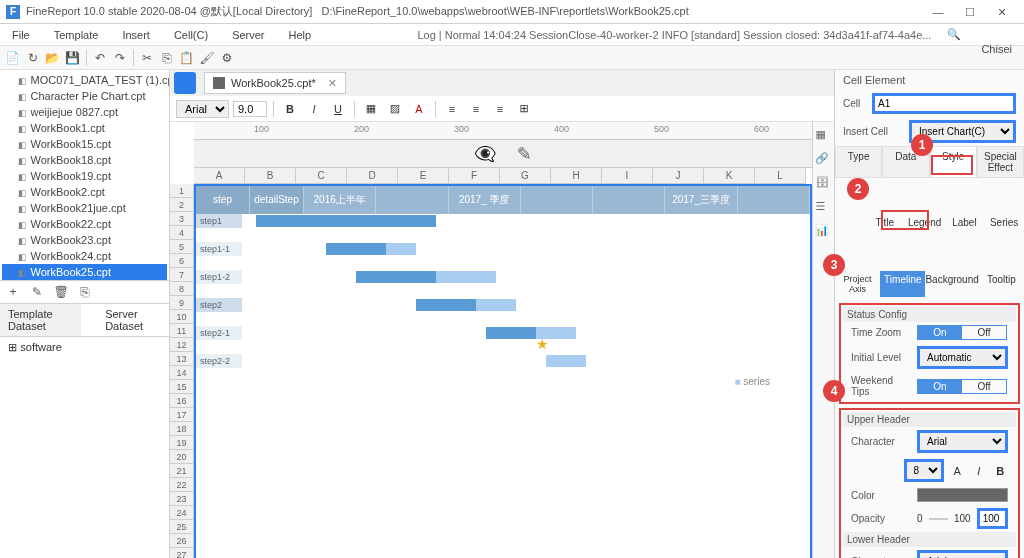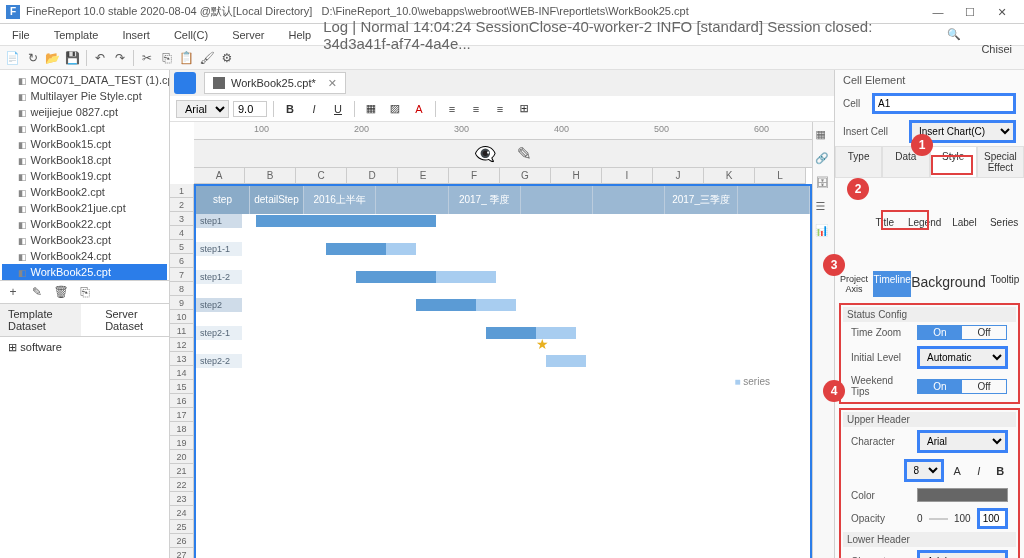--- a/index.html
+++ b/index.html
@@ -3,21 +3,21 @@
 <meta charset="utf-8">
 <style>
 * { box-sizing: border-box; margin: 0; padding: 0; font-family: Arial, sans-serif; }
 body { width: 1024px; height: 558px; overflow: hidden; background: #f5f5f5; font-size: 11px; color: #333; }
 .titlebar { height: 24px; background: #fff; display: flex; align-items: center; padding: 0 6px; border-bottom: 1px solid #d0d0d0; }
 .titlebar .icon { width: 14px; height: 14px; background: #3b82d4; margin-right: 6px; display: flex; align-items: center; justify-content: center; color: #fff; font-weight: bold; font-size: 10px; }
 .titlebar .title { flex: 1; color: #555; }
 .titlebar .wbtn { width: 32px; height: 20px; text-align: center; line-height: 20px; color: #555; cursor: pointer; }
 .menubar { height: 22px; background: #fff; display: flex; align-items: center; border-bottom: 1px solid #e0e0e0; }
 .menubar .mitem { padding: 0 12px; color: #444; cursor: pointer; }
-.menubar .log { margin-left: auto; font-size: 15px; color: #666; padding-right: 8px; }
+.menubar .log { margin-left: auto; font-size: 11px; color: #666; padding-right: 8px; }
 .menubar .search { width: 14px; height: 14px; margin: 0 8px; }
 .menubar .user { padding: 0 12px; color: #444; margin-top: 28px; }
 .toolbar { height: 24px; background: #f8f8f8; display: flex; align-items: center; padding: 0 4px; gap: 2px; border-bottom: 1px solid #e0e0e0; }
 .tbtn { width: 18px; height: 18px; display: flex; align-items: center; justify-content: center; color: #555; cursor: pointer; font-size: 12px; }
 .sep { width: 1px; height: 16px; background: #ccc; margin: 0 2px; }
 .main { display: flex; height: calc(558px - 24px - 22px - 24px); }
 .leftpanel { width: 170px; background: #fff; border-right: 1px solid #d0d0d0; display: flex; flex-direction: column; }
 .filetree { flex: 0 0 210px; overflow: auto; padding: 2px; }
 .filetree .fitem { padding: 2px 4px 2px 16px; color: #444; font-size: 11px; cursor: pointer; white-space: nowrap; }
 .filetree .fitem::before { content: "◧"; margin-right: 4px; color: #888; font-size: 9px; }
@@ -116,21 +116,21 @@
   <div class="tbtn">⎘</div>
   <div class="tbtn">📋</div>
   <div class="tbtn">🖌</div>
   <div class="tbtn">⚙</div>
 </div>
 
 <div class="main">
   <div class="leftpanel">
     <div class="filetree" id="filetree">
         <div class="fitem">MOC071_DATA_TEST (1).cpt</div>
-        <div class="fitem">Multilayer Pie Style.cpt</div>
+        <div class="fitem">Character Pie Chart.cpt</div>
         <div class="fitem">weijiejue 0827.cpt</div>
         <div class="fitem">WorkBook1.cpt</div>
         <div class="fitem">WorkBook15.cpt</div>
         <div class="fitem">WorkBook18.cpt</div>
         <div class="fitem">WorkBook19.cpt</div>
         <div class="fitem">WorkBook2.cpt</div>
         <div class="fitem">WorkBook21jue.cpt</div>
         <div class="fitem">WorkBook22.cpt</div>
         <div class="fitem">WorkBook23.cpt</div>
         <div class="fitem">WorkBook24.cpt</div>
@@ -329,21 +329,21 @@
     <div class="rp-subtabs" style="margin-left:30px">
       <div class="rp-stab">Title</div>
       <div class="rp-stab">Legend</div>
       <div class="rp-stab">Label</div>
       <div class="rp-stab">Series</div>
     </div>
     <div class="hlbox" style="top:140px;left:46px;width:48px;height:20px"></div>
     <div class="rp-subtabs">
       <div class="rp-stab" style="font-size:9px">Project Axis</div>
       <div class="rp-stab active">Timeline</div>
-      <div class="rp-stab" style="font-size:14px">Background</div>
+      <div class="rp-stab" style="font-size:10px">Background</div>
       <div class="rp-stab">Tooltip</div>
     </div>
     <div class="callout" style="top:184px;left:-12px">3</div>
     <div class="rp-section">
       <div class="rp-sechdr">Status Config</div>
       <div class="rp-row">
           <label>Time Zoom</label>
           <div class="toggle">
             <div class="on">On</div>
             <div class="off">Off</div>

